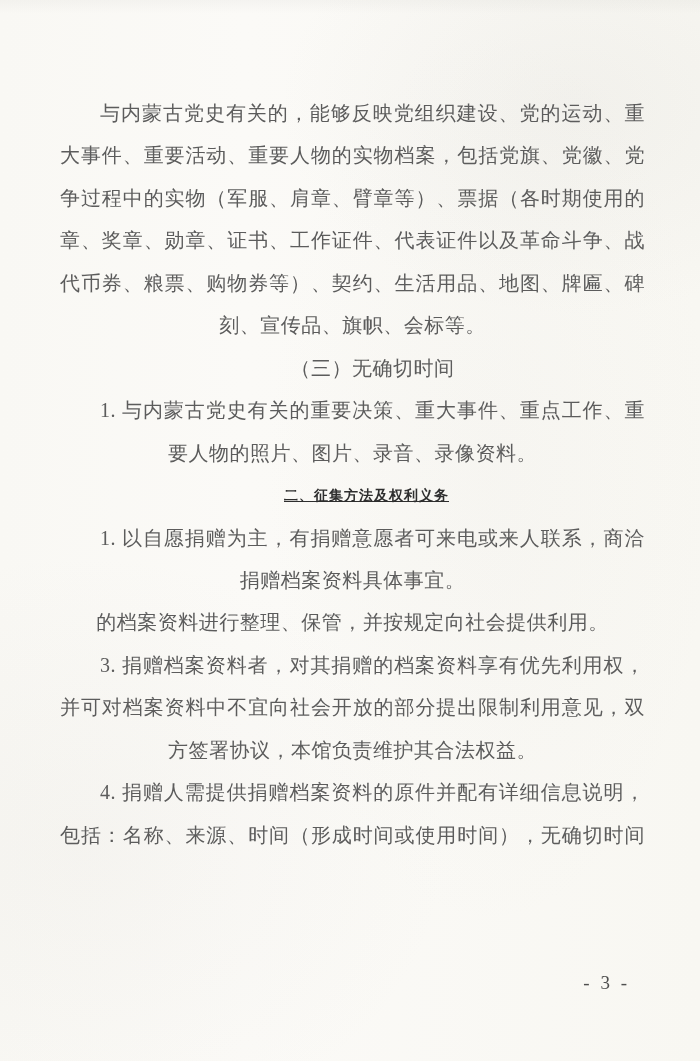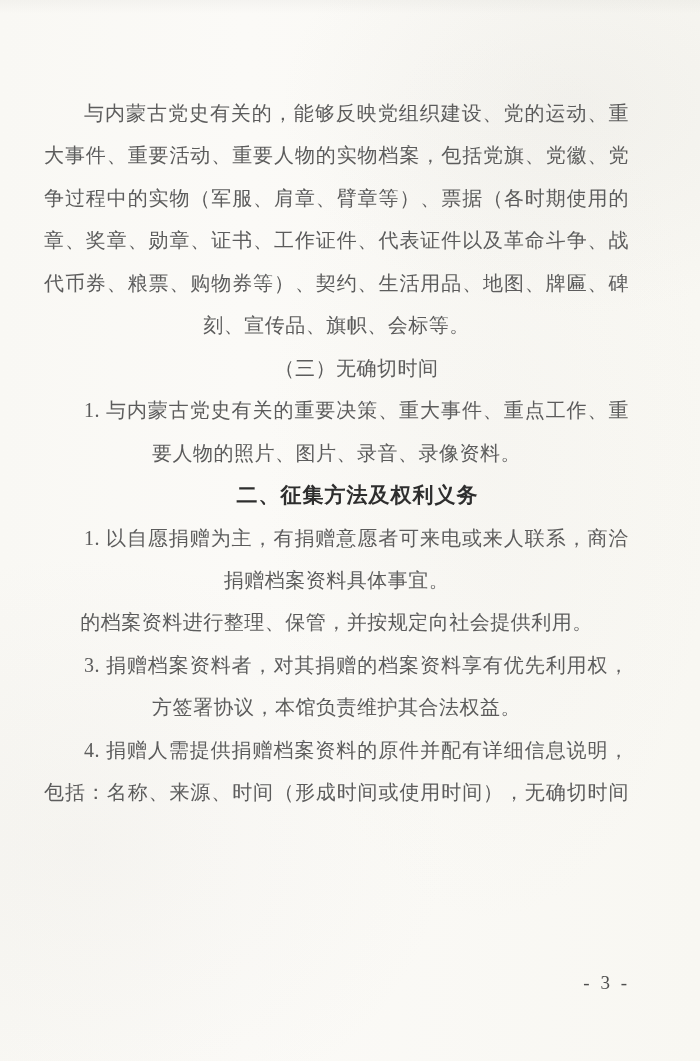--- a/index.html
+++ b/index.html
@@ -19,21 +19,21 @@
     background:
       linear-gradient(180deg, rgba(186,186,180,0.10) 0px, rgba(186,186,180,0.0) 14px),
       radial-gradient(ellipse 420px 300px at 82% 10%, rgba(198,196,190,0.14), rgba(198,196,190,0) 70%),
       radial-gradient(ellipse 520px 420px at 12% 80%, rgba(203,199,192,0.10), rgba(203,199,192,0) 70%),
       radial-gradient(ellipse 300px 600px at 70% 45%, rgba(210,207,200,0.08), rgba(210,207,200,0) 75%),
       linear-gradient(90deg, #f9f8f4 0%, #fbfaf7 35%, #f8f7f2 100%);
   }
 
   .textcol {
     position: absolute;
-    left: 44px;
+    left: 60px;
     top: 92px;
     width: 585px;
   }
 
   .ln {
     margin: 0;
     padding: 0;
     font-size: 20px;
     line-height: 42.45px;
     color: #5c5c5c;
@@ -47,22 +47,23 @@
   .ln.full {
     text-align: justify;
     text-align-last: justify;
     text-justify: inter-character;
   }
 
   .ln.heading {
     font-family: "Liberation Sans", "DejaVu Sans", sans-serif;
     font-weight: 700;
     color: #2e2e2e;
-    font-size: 21px;
+    font-size: 14px;
     letter-spacing: 1px;
+    text-decoration: underline;
   }
 
   .page-number {
     position: absolute;
     top: 972px;
     left: 0;
     width: 630px;
     text-align: right;
     font-size: 19px;
     color: #4f4f4f;
@@ -82,19 +83,20 @@
     <p class="ln full">代币券、粮票、购物券等）、契约、生活用品、地图、牌匾、碑</p>
     <p class="ln">刻、宣传品、旗帜、会标等。</p>
     <p class="ln indent">（三）无确切时间</p>
     <p class="ln indent full">1. 与内蒙古党史有关的重要决策、重大事件、重点工作、重</p>
     <p class="ln">要人物的照片、图片、录音、录像资料。</p>
     <p class="ln indent heading">二、征集方法及权利义务</p>
     <p class="ln indent full">1. 以自愿捐赠为主，有捐赠意愿者可来电或来人联系，商洽</p>
     <p class="ln">捐赠档案资料具体事宜。</p>
     <p class="ln">的档案资料进行整理、保管，并按规定向社会提供利用。</p>
     <p class="ln indent full">3. 捐赠档案资料者，对其捐赠的档案资料享有优先利用权，</p>
+    <p class="ln full">并可对档案资料中不宜向社会开放的部分提出限制利用意见，双</p>
     <p class="ln">方签署协议，本馆负责维护其合法权益。</p>
     <p class="ln indent full">4. 捐赠人需提供捐赠档案资料的原件并配有详细信息说明，</p>
     <p class="ln full">包括：名称、来源、时间（形成时间或使用时间），无确切时间</p>
   </div>
 
   <div class="page-number">- 3 -</div>
 </div>
 
 </body></html>

